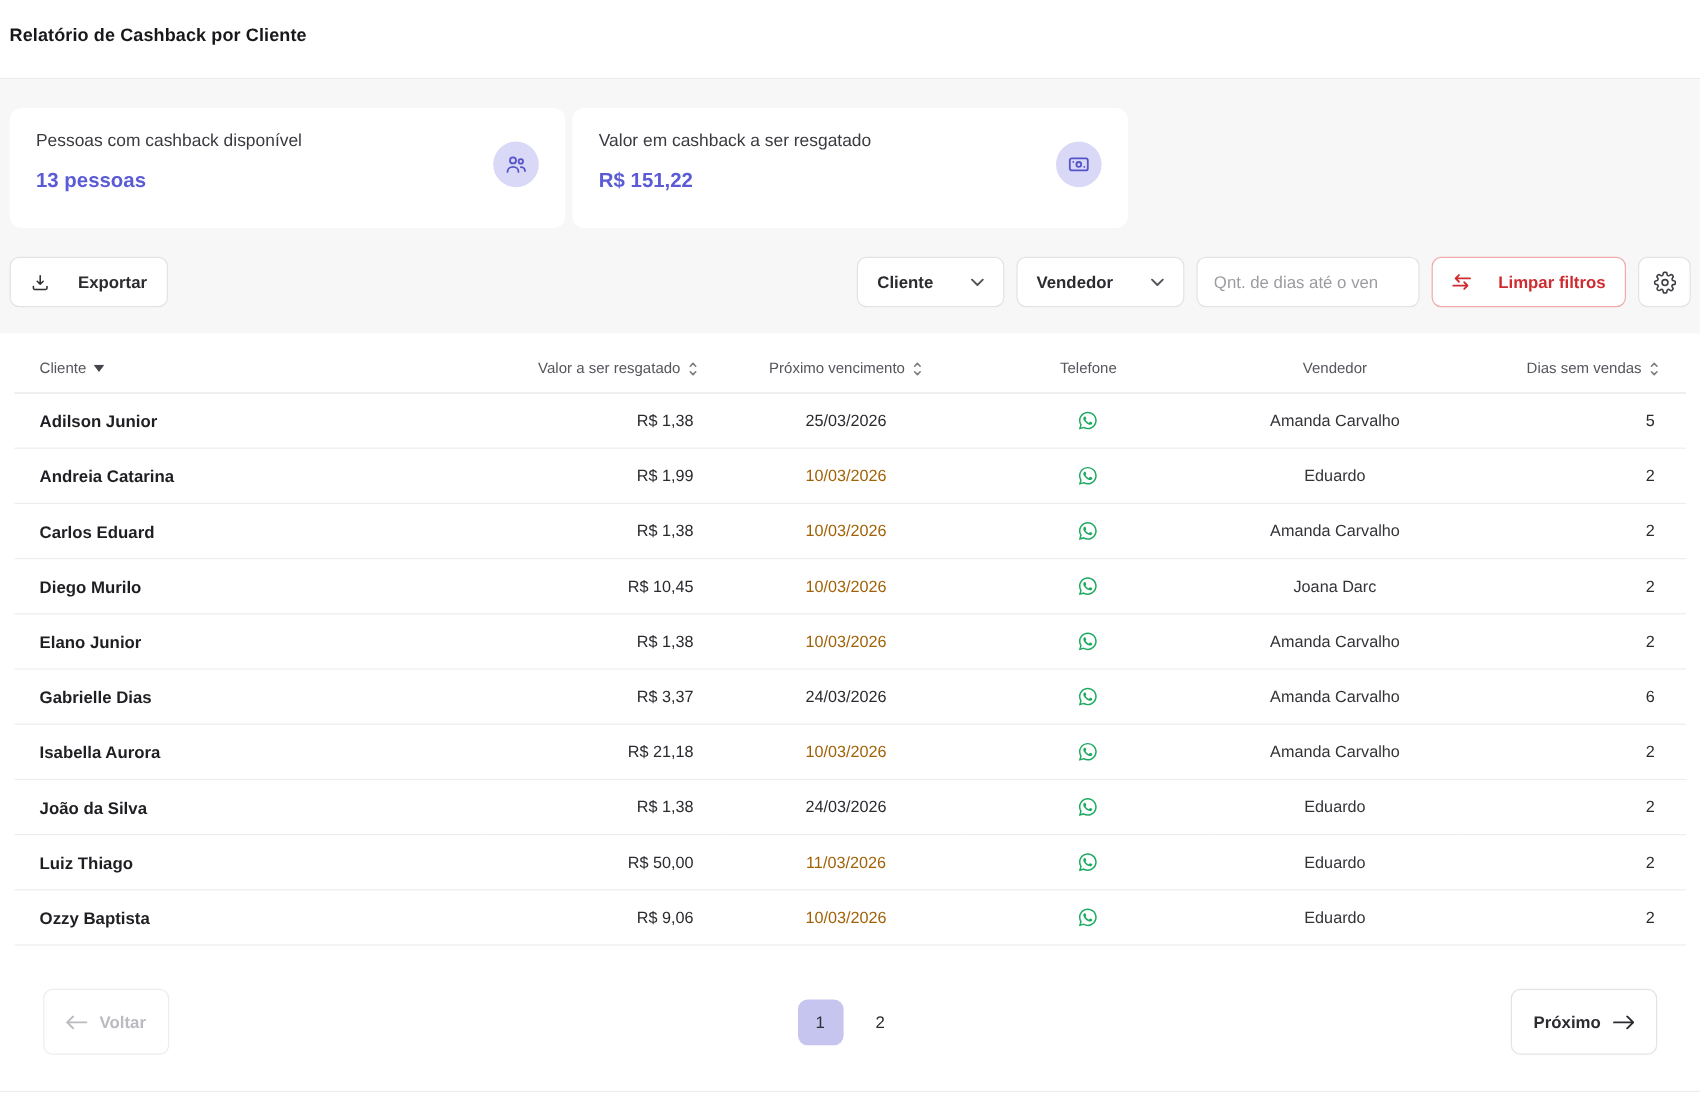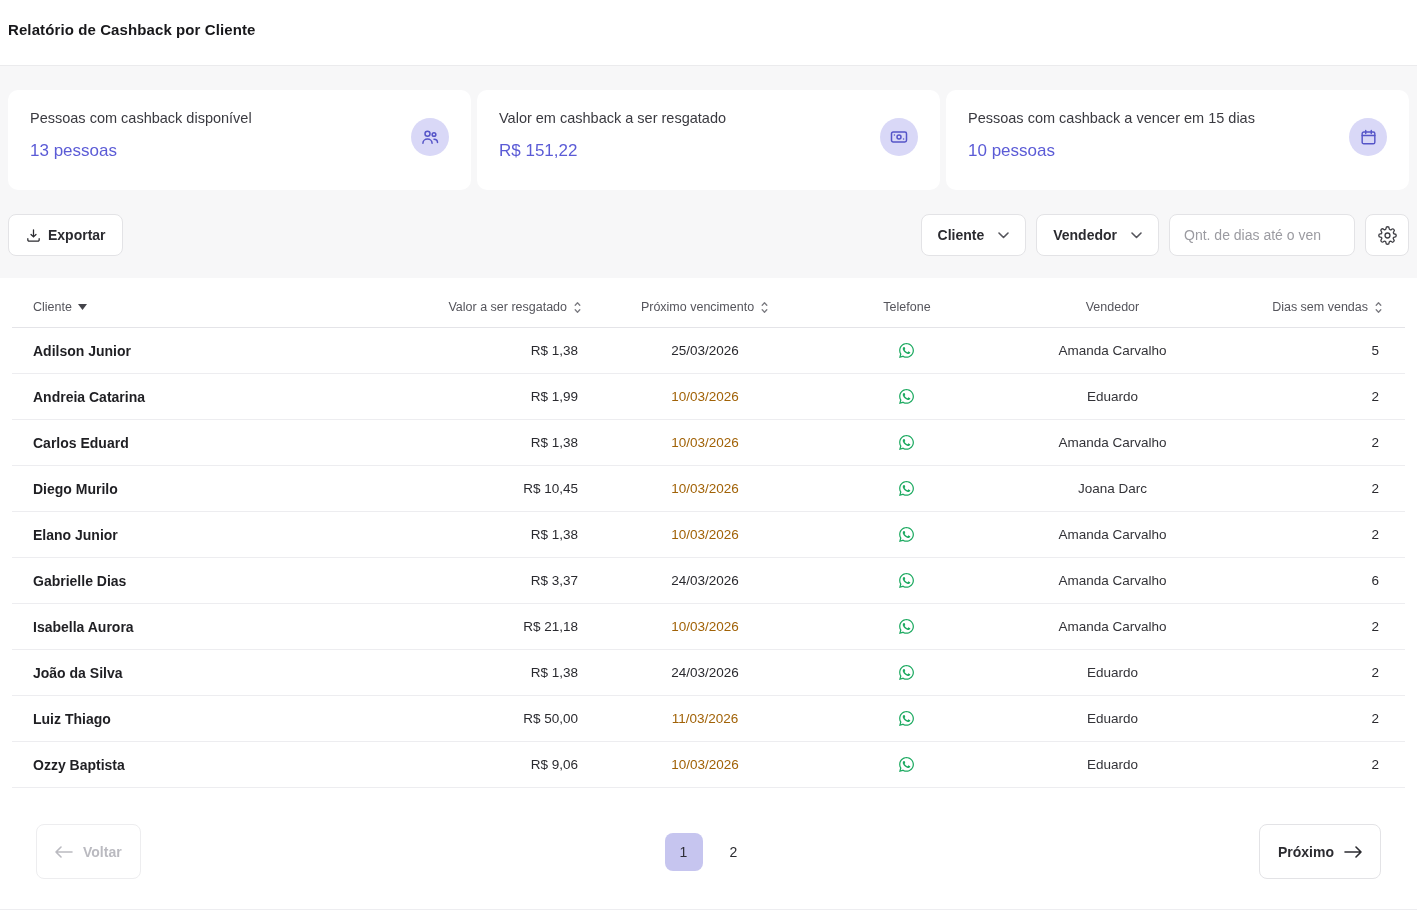--- a/index.html
+++ b/index.html
@@ -15,32 +15,32 @@
 
   
   .top-zone { background: #f7f7f8; padding: 24px 8px 22px; }
   .stats-grid { display: grid; grid-template-columns: 1fr 1fr 1fr; gap: 6px; }
   .stat-card {
     background: #fff; border-radius: 10px; padding: 20px 22px;
     height: 100px; display: flex; justify-content: space-between; align-items: flex-start;
   }
   .stat-text { display: flex; flex-direction: column; }
   .stat-label { font-size: 14.5px; color: #3a3a40; margin-bottom: 15px; }
-  .stat-value { font-size: 17px; font-weight: 400; color: #5b5bd6; }
+  .stat-value { font-size: 17px; font-weight: 700; color: #5b5bd6; }
   .stat-icon-wrap {
     width: 38px; height: 38px; border-radius: 50%; background: #d9d8f7;
     display: flex; align-items: center; justify-content: center;
     color: #5554c8; flex: none; margin-top: 8px;
   }
 
   
   .toolbar { margin-top: 24px; display: flex; align-items: center; }
   .btn {
     background: #fff; border: 1px solid #e3e3e6; border-radius: 8px; height: 42px;
-    display: inline-flex; align-items: center; gap: 6px; padding: 0 16px;
+    display: inline-flex; align-items: center; gap: 23px; padding: 0 16px;
     font-family: inherit; font-size: 14px; font-weight: 700; color: #2b2b30; cursor: pointer;
     white-space: nowrap;
   }
   .toolbar-right { margin-left: auto; display: flex; gap: 10px; align-items: center; }
   .select-btn { justify-content: space-between; }
   .select-btn .chev { color: #55555c; margin-left: 8px; }
   .days-input {
     height: 42px; width: 186px; border: 1px solid #e3e3e6; border-radius: 8px;
     padding: 4px 14px; font-size: 14px; font-family: inherit; color: #26262b; background: #fff;
   }
@@ -124,32 +124,20 @@
       </div>
       <span class="stat-icon-wrap">
         <svg width="20" height="20" viewBox="0 0 24 24" fill="none" stroke="currentColor" stroke-width="1.8" stroke-linecap="round" stroke-linejoin="round">
             <rect x="3" y="6" width="18" height="12" rx="2"></rect>
             <circle cx="12" cy="12" r="2.4"></circle>
             <path d="M6.5 9.5h.01M17.5 14.5h.01"></path>
           </svg>
       </span>
     </div>
 
-    <div class="stat-card">
-      <div class="stat-text">
-        <span class="stat-label">Pessoas com cashback a vencer em 15 dias</span>
-        <span class="stat-value">10 pessoas</span>
-      </div>
-      <span class="stat-icon-wrap">
-        <svg width="19" height="19" viewBox="0 0 24 24" fill="none" stroke="currentColor" stroke-width="1.8" stroke-linecap="round" stroke-linejoin="round">
-            <rect x="4" y="5" width="16" height="15" rx="2"></rect>
-            <path d="M4 9.5h16M8.5 3v4M15.5 3v4"></path>
-          </svg>
-      </span>
-    </div>
   </div>
 
   <div class="toolbar">
     <button class="btn">
       <span style="display:inline-flex;">
         <svg width="17" height="17" viewBox="0 0 24 24" fill="none" stroke="currentColor" stroke-width="1.8" stroke-linecap="round" stroke-linejoin="round">
             <path d="M12 4v10m0 0l-3.5-3.5M12 14l3.5-3.5"></path>
             <path d="M4 16.5v1.8A1.7 1.7 0 0 0 5.7 20h12.6a1.7 1.7 0 0 0 1.7-1.7v-1.8"></path>
           </svg>
       </span>
@@ -170,20 +158,29 @@
         <span>Vendedor</span>
         <span class="chev" style="display:inline-flex;">
           <svg width="11" height="7" viewBox="0 0 11 7" fill="none" stroke="currentColor" stroke-width="1.6" stroke-linecap="round" stroke-linejoin="round">
               <path d="M1 1l4.5 4.5L10 1"></path>
             </svg>
         </span>
       </button>
 
       <input class="days-input" type="text" placeholder="Qnt. de dias até o ven" style="">
 
+      <button class="btn clear-btn">
+        <span style="display:inline-flex;">
+          <svg width="16" height="14" viewBox="0 0 16 14" fill="none" stroke="currentColor" stroke-width="1.5" stroke-linecap="round" stroke-linejoin="round">
+              <path d="M15 4H3m0 0l2.8-2.8M3 4l2.8 2.8"></path>
+              <path d="M1 10h12m0 0l-2.8-2.8M13 10l-2.8 2.8"></path>
+            </svg>
+        </span>
+        <span>Limpar filtros</span>
+      </button>
 
       <button class="btn icon-btn">
         <span style="display:inline-flex;">
           <svg width="19" height="19" viewBox="0 0 24 24" fill="none" stroke="currentColor" stroke-width="1.7" stroke-linecap="round" stroke-linejoin="round">
               <circle cx="12" cy="12" r="3.1"></circle>
               <path d="M19.4 15a1.7 1.7 0 0 0 .34 1.87l.06.06a2 2 0 1 1-2.83 2.83l-.06-.06a1.7 1.7 0 0 0-1.87-.34 1.7 1.7 0 0 0-1 1.56V21a2 2 0 1 1-4 0v-.09a1.7 1.7 0 0 0-1-1.56 1.7 1.7 0 0 0-1.87.34l-.06.06a2 2 0 1 1-2.83-2.83l.06-.06a1.7 1.7 0 0 0 .34-1.87 1.7 1.7 0 0 0-1.56-1H3a2 2 0 1 1 0-4h.09a1.7 1.7 0 0 0 1.56-1 1.7 1.7 0 0 0-.34-1.87l-.06-.06a2 2 0 1 1 2.83-2.83l.06.06a1.7 1.7 0 0 0 1.87.34h.1a1.7 1.7 0 0 0 1-1.56V3a2 2 0 1 1 4 0v.09a1.7 1.7 0 0 0 1 1.56h.1a1.7 1.7 0 0 0 1.87-.34l.06-.06a2 2 0 1 1 2.83 2.83l-.06.06a1.7 1.7 0 0 0-.34 1.87v.1a1.7 1.7 0 0 0 1.56 1H21a2 2 0 1 1 0 4h-.09a1.7 1.7 0 0 0-1.56 1z"></path>
             </svg>
         </span>
       </button>
     </div>

